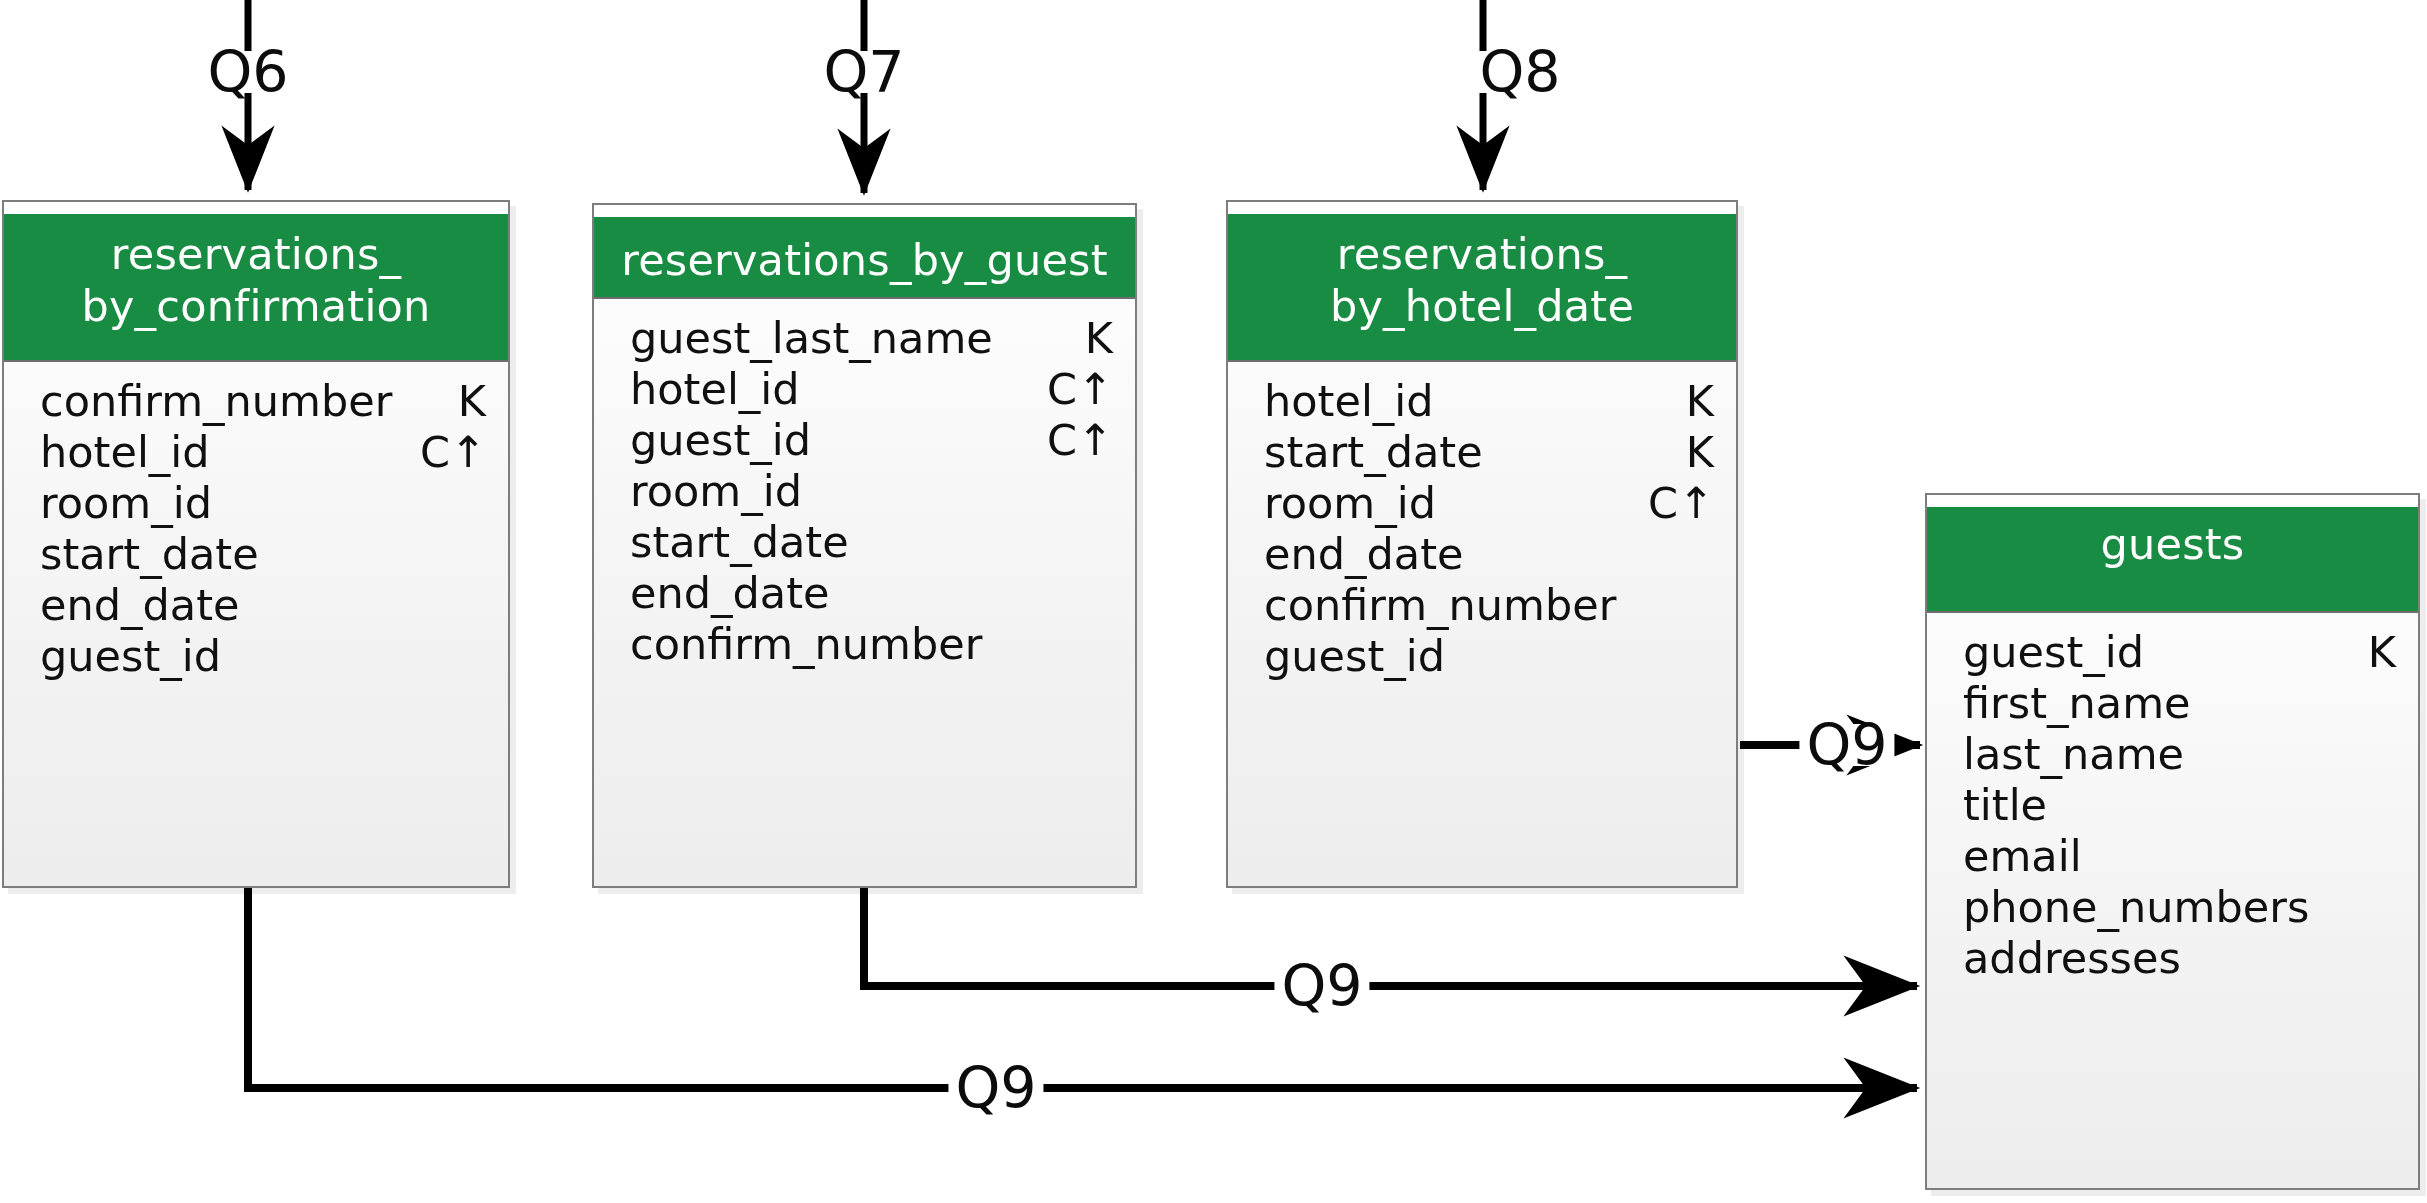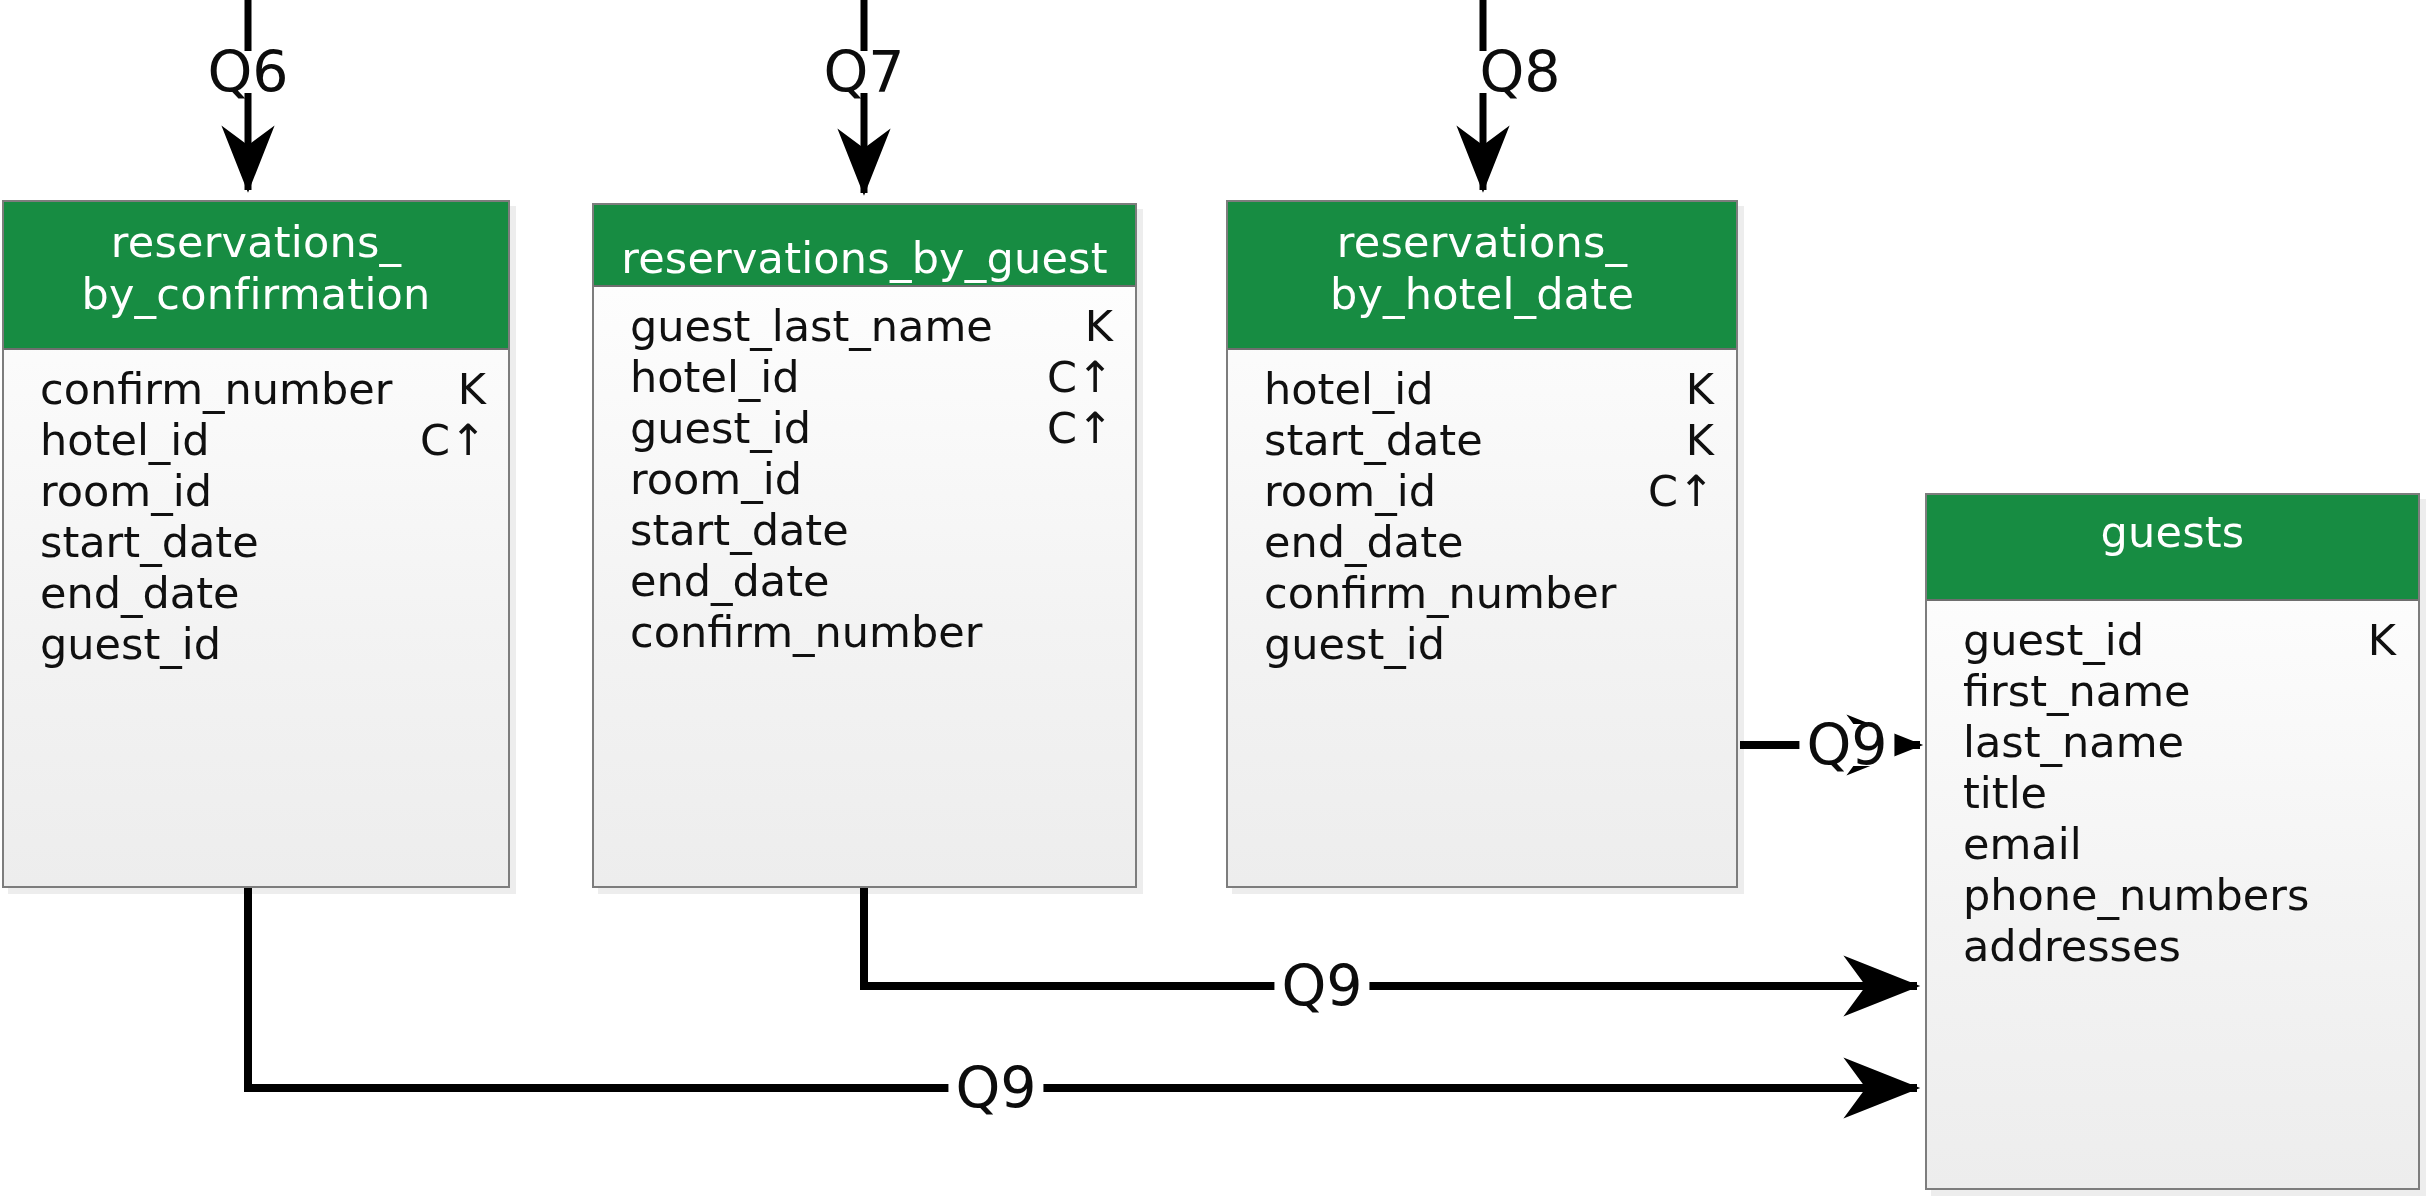--- a/index.html
+++ b/index.html
@@ -22,20 +22,21 @@
     background:#178C42;
     color:#ffffff;
     text-align:center;
     font-size:43px;
     line-height:52px;
     letter-spacing:.2px;
     padding:14px 6px 16px 6px;
     box-sizing:border-box;
     border-bottom:2px solid #6e6e6e;
     white-space:pre-line;
+    margin-top:12px;
   }
   .table-fields{
     padding:14px 22px 10px 22px;
     box-sizing:border-box;
     margin-left:14px;
   }
   .field-row{
     display:flex;
     align-items:baseline;
     justify-content:space-between;
@@ -138,21 +139,21 @@
         <span class="field-key"></span>
       </div>
       <div class="field-row">
         <span class="field-name">guest_id</span>
         <span class="field-key"></span>
       </div>
     </div>
   </div>
 
   <div class="table-box" style="left:592px;top:203px;width:545px;height:685px;">
-    <div class="table-header" style="height:82px;padding-top:26px;line-height:54px;">reservations_by_guest</div>
+    <div class="table-header" style="height:82px;padding-top:16px;line-height:54px;">reservations_by_guest</div>
     <div class="table-fields">
       <div class="field-row">
         <span class="field-name">guest_last_name</span>
         <span class="field-key">K</span>
       </div>
       <div class="field-row">
         <span class="field-name">hotel_id</span>
         <span class="field-key">C↑</span>
       </div>
       <div class="field-row">

